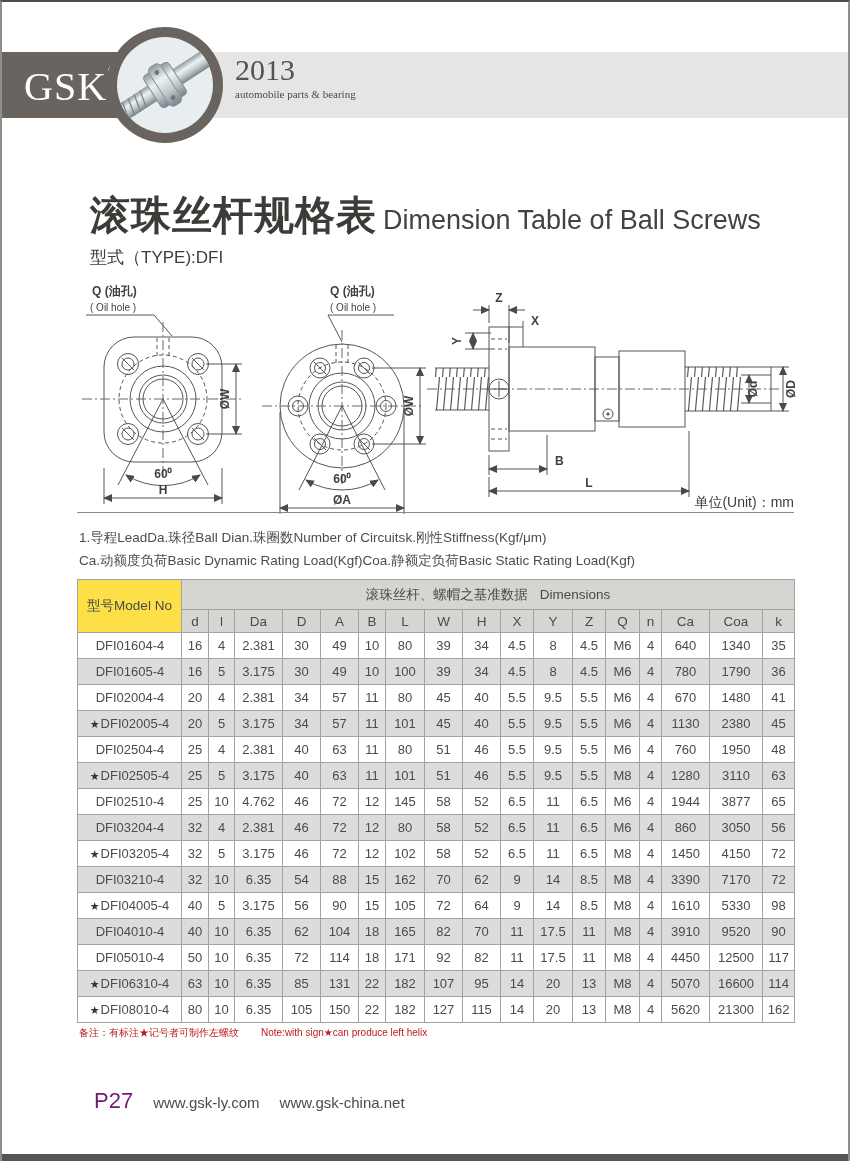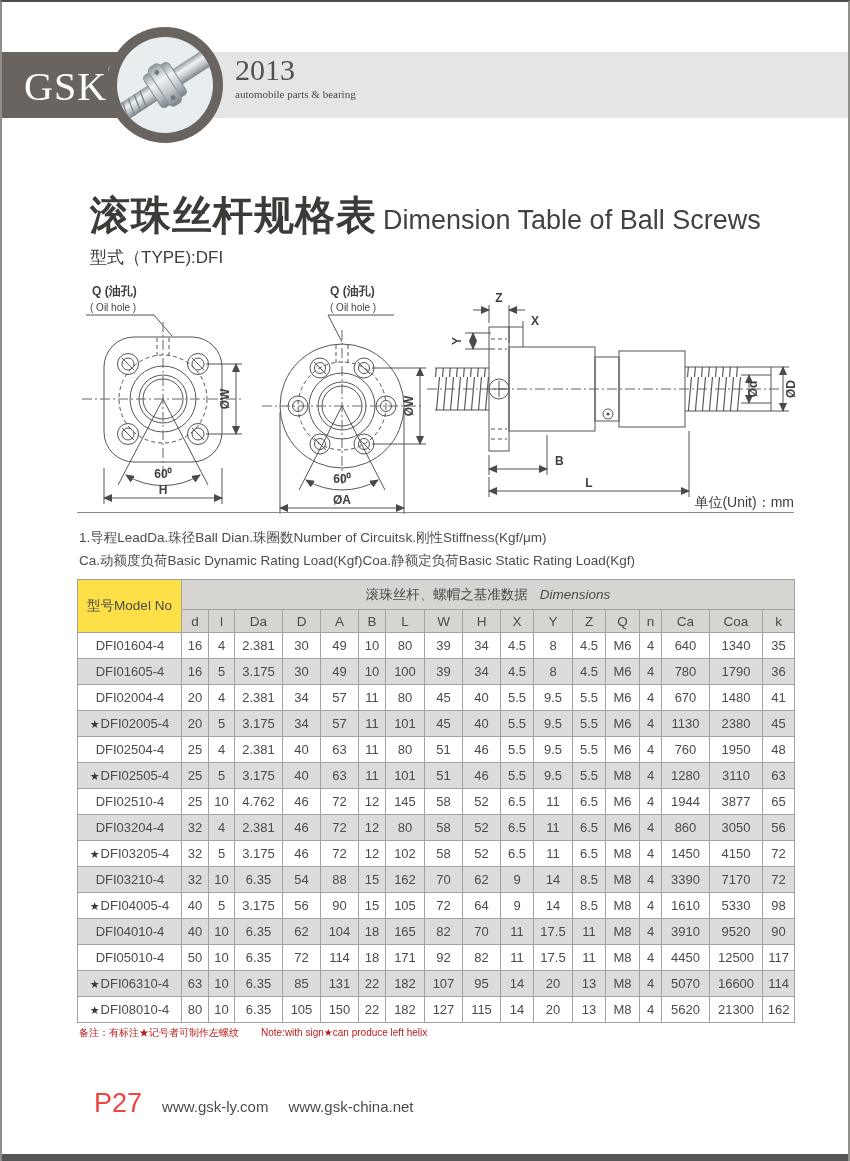--- a/index.html
+++ b/index.html
@@ -36,31 +36,31 @@
   
   .unit-row{position:absolute;top:492px;left:75px;width:717px;text-align:right;font-size:14px;color:#3f3d3a;border-bottom:1px solid #8a8a88;padding-bottom:0;}
   .legend{position:absolute;top:524px;left:77px;width:717px;font-size:13.5px;color:#4c4c4c;line-height:23px;}
   .legend span{}
   
   .table-wrap{position:absolute;top:577px;left:75px;width:717px;}
   table{width:100%;border-collapse:collapse;table-layout:fixed;font-size:13px;color:#4b4b4b;border:1px solid #7a7a78;}
   th,td{border:1px solid #a2a2a0;text-align:center;padding:0;height:25px;font-weight:normal;white-space:nowrap;overflow:hidden;}
   thead th{background:#d6d5d2;}
   tr.group th{height:29px;font-size:13.5px;color:#4a4a48;}
-  .gen{margin-left:12px;font-style:italic;}
+  .gen{margin-left:12px;}
   tr.subs th{height:22px;font-size:13.5px;}
   th.model-h{background:#fde047;font-size:13.5px;}
   tbody tr.alt td{background:#dcdcda;}
   td.model-cell{font-size:13px;}
   .star{font-size:11px;color:#383838;margin-right:1px;}
   
   .note{position:absolute;top:1024px;left:77px;font-size:10px;color:#b91c1c;}
   .note .note-en{margin-left:22px;}
   .footer{position:absolute;top:1086px;left:92px;display:flex;align-items:baseline;}
-  .page-no{color:#ef4444;font-size:27px;}
+  .page-no{color:#701a75;font-size:22px;}
   .site{color:#4c4c4c;font-size:15px;margin-left:20px;}
   .bottom-bar{position:absolute;left:0;right:0;bottom:0;height:7px;background:#565553;}
 </style>
 </head>
 <body>
 
 <div class="page">
 
   <div class="header-band">
     <div class="logo-block">

